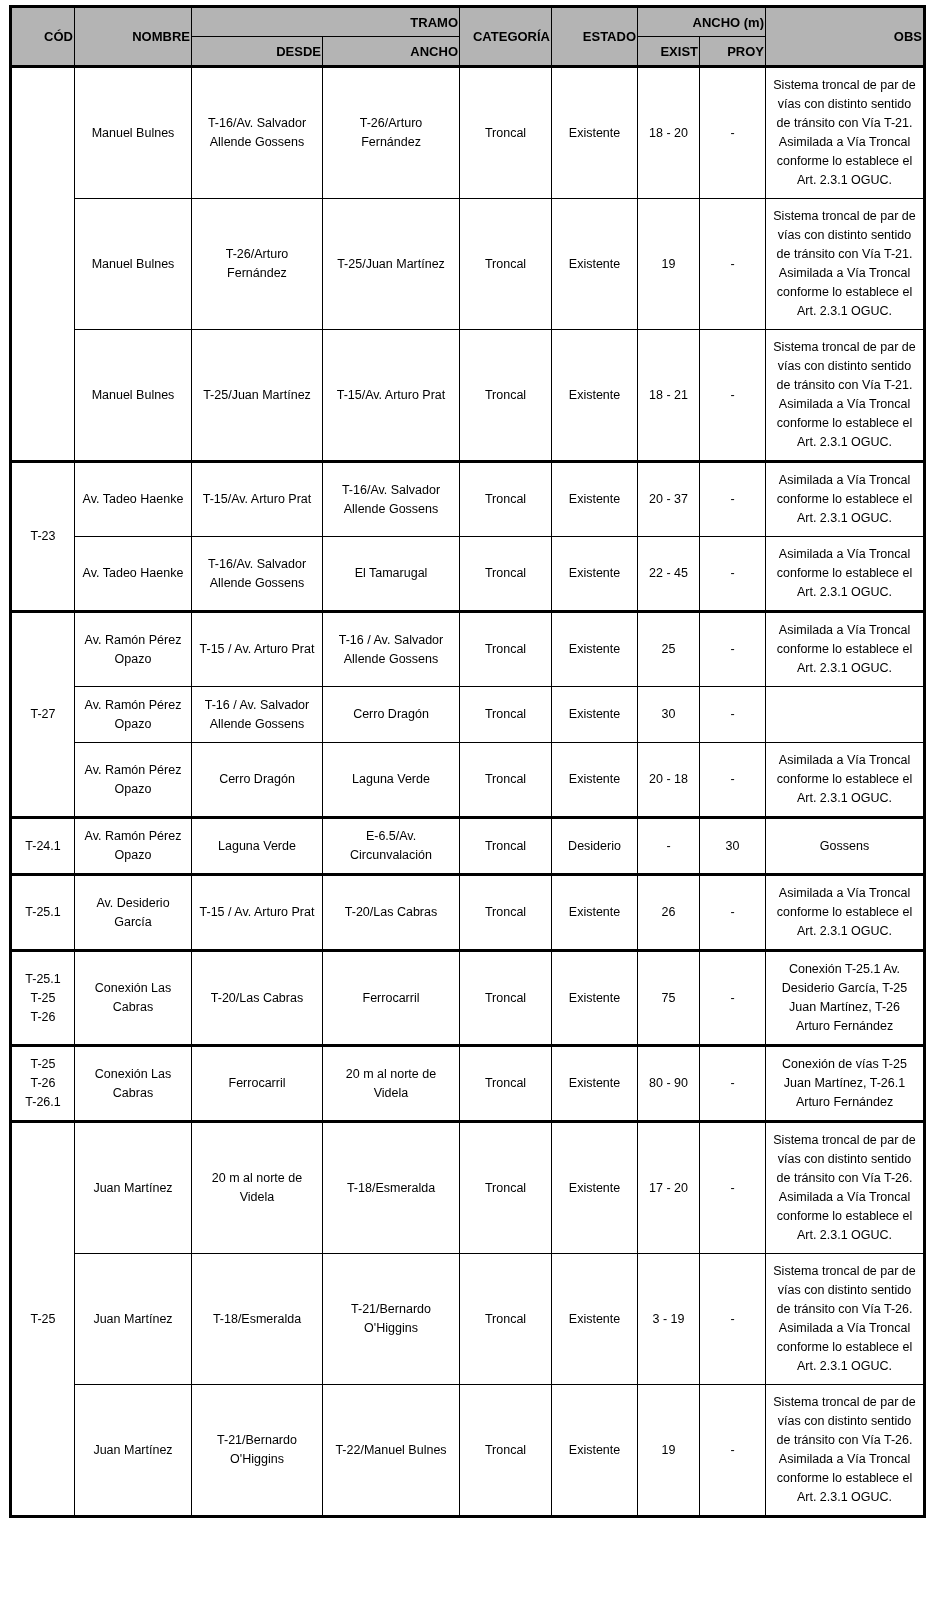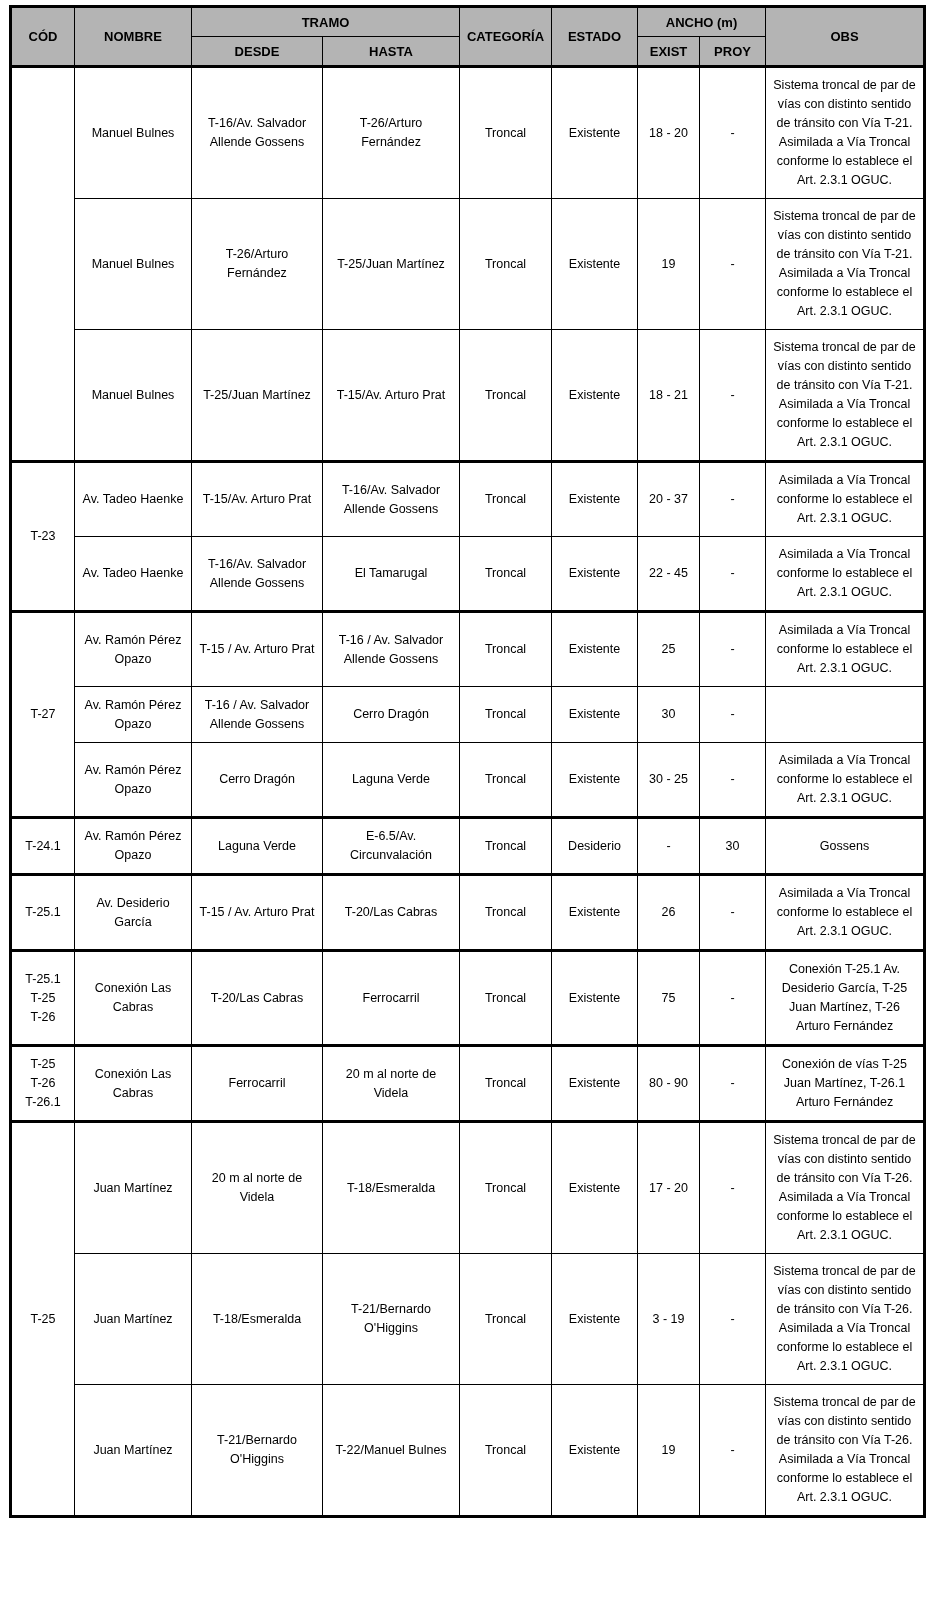--- a/index.html
+++ b/index.html
@@ -24,21 +24,21 @@
   table.vialidad th {
     background: #b4b4b4;
     border: 1px solid #000000;
     font-family: "Liberation Sans", sans-serif;
     font-weight: bold;
     font-size: 13px;
     line-height: 15px;
     color: #000000;
     height: 24px;
     padding: 2px 1px;
-    text-align: center;
+    text-align: right;
     vertical-align: middle;
     white-space: nowrap;
     overflow: hidden;
   }
   table.vialidad td {
     border: 1px solid #000000;
     font-family: "Liberation Sans", sans-serif;
     font-size: 12.5px;
     line-height: 19px;
     color: #000000;
@@ -76,21 +76,21 @@
         <th rowspan="2">CÓD</th>
         <th rowspan="2">NOMBRE</th>
         <th colspan="2">TRAMO</th>
         <th rowspan="2">CATEGORÍA</th>
         <th rowspan="2">ESTADO</th>
         <th colspan="2">ANCHO (m)</th>
         <th rowspan="2">OBS</th>
       </tr>
       <tr>
         <th>DESDE</th>
-        <th>HASTA</th>
+        <th>ANCHO</th>
         <th>EXIST</th>
         <th>PROY</th>
       </tr>
     </thead>
     <tbody>
         <tr>
           <td rowspan="3" class="cod"></td>
           <td class="nombre">Manuel Bulnes</td>
           <td class="desde">T-16/Av. Salvador Allende Gossens</td>
           <td class="hasta">T-26/Arturo Fernández</td>
@@ -164,21 +164,21 @@
           <td class="exist">30</td>
           <td class="proy">-</td>
           <td class="obs"></td>
         </tr>
         <tr class="group-end">
           <td class="nombre">Av. Ramón Pérez Opazo</td>
           <td class="desde">Cerro Dragón</td>
           <td class="hasta">Laguna Verde</td>
           <td class="categoria">Troncal</td>
           <td class="estado">Existente</td>
-          <td class="exist">30 - 25</td>
+          <td class="exist">20 - 18</td>
           <td class="proy">-</td>
           <td class="obs">Asimilada a Vía Troncal conforme lo establece el Art. 2.3.1 OGUC.</td>
         </tr>
         <tr class="group-end">
           <td rowspan="1" class="cod">T-24.1</td>
           <td class="nombre">Av. Ramón Pérez Opazo</td>
           <td class="desde">Laguna Verde</td>
           <td class="hasta">E-6.5/Av. Circunvalación</td>
           <td class="categoria">Troncal</td>
           <td class="estado">Desiderio</td>

